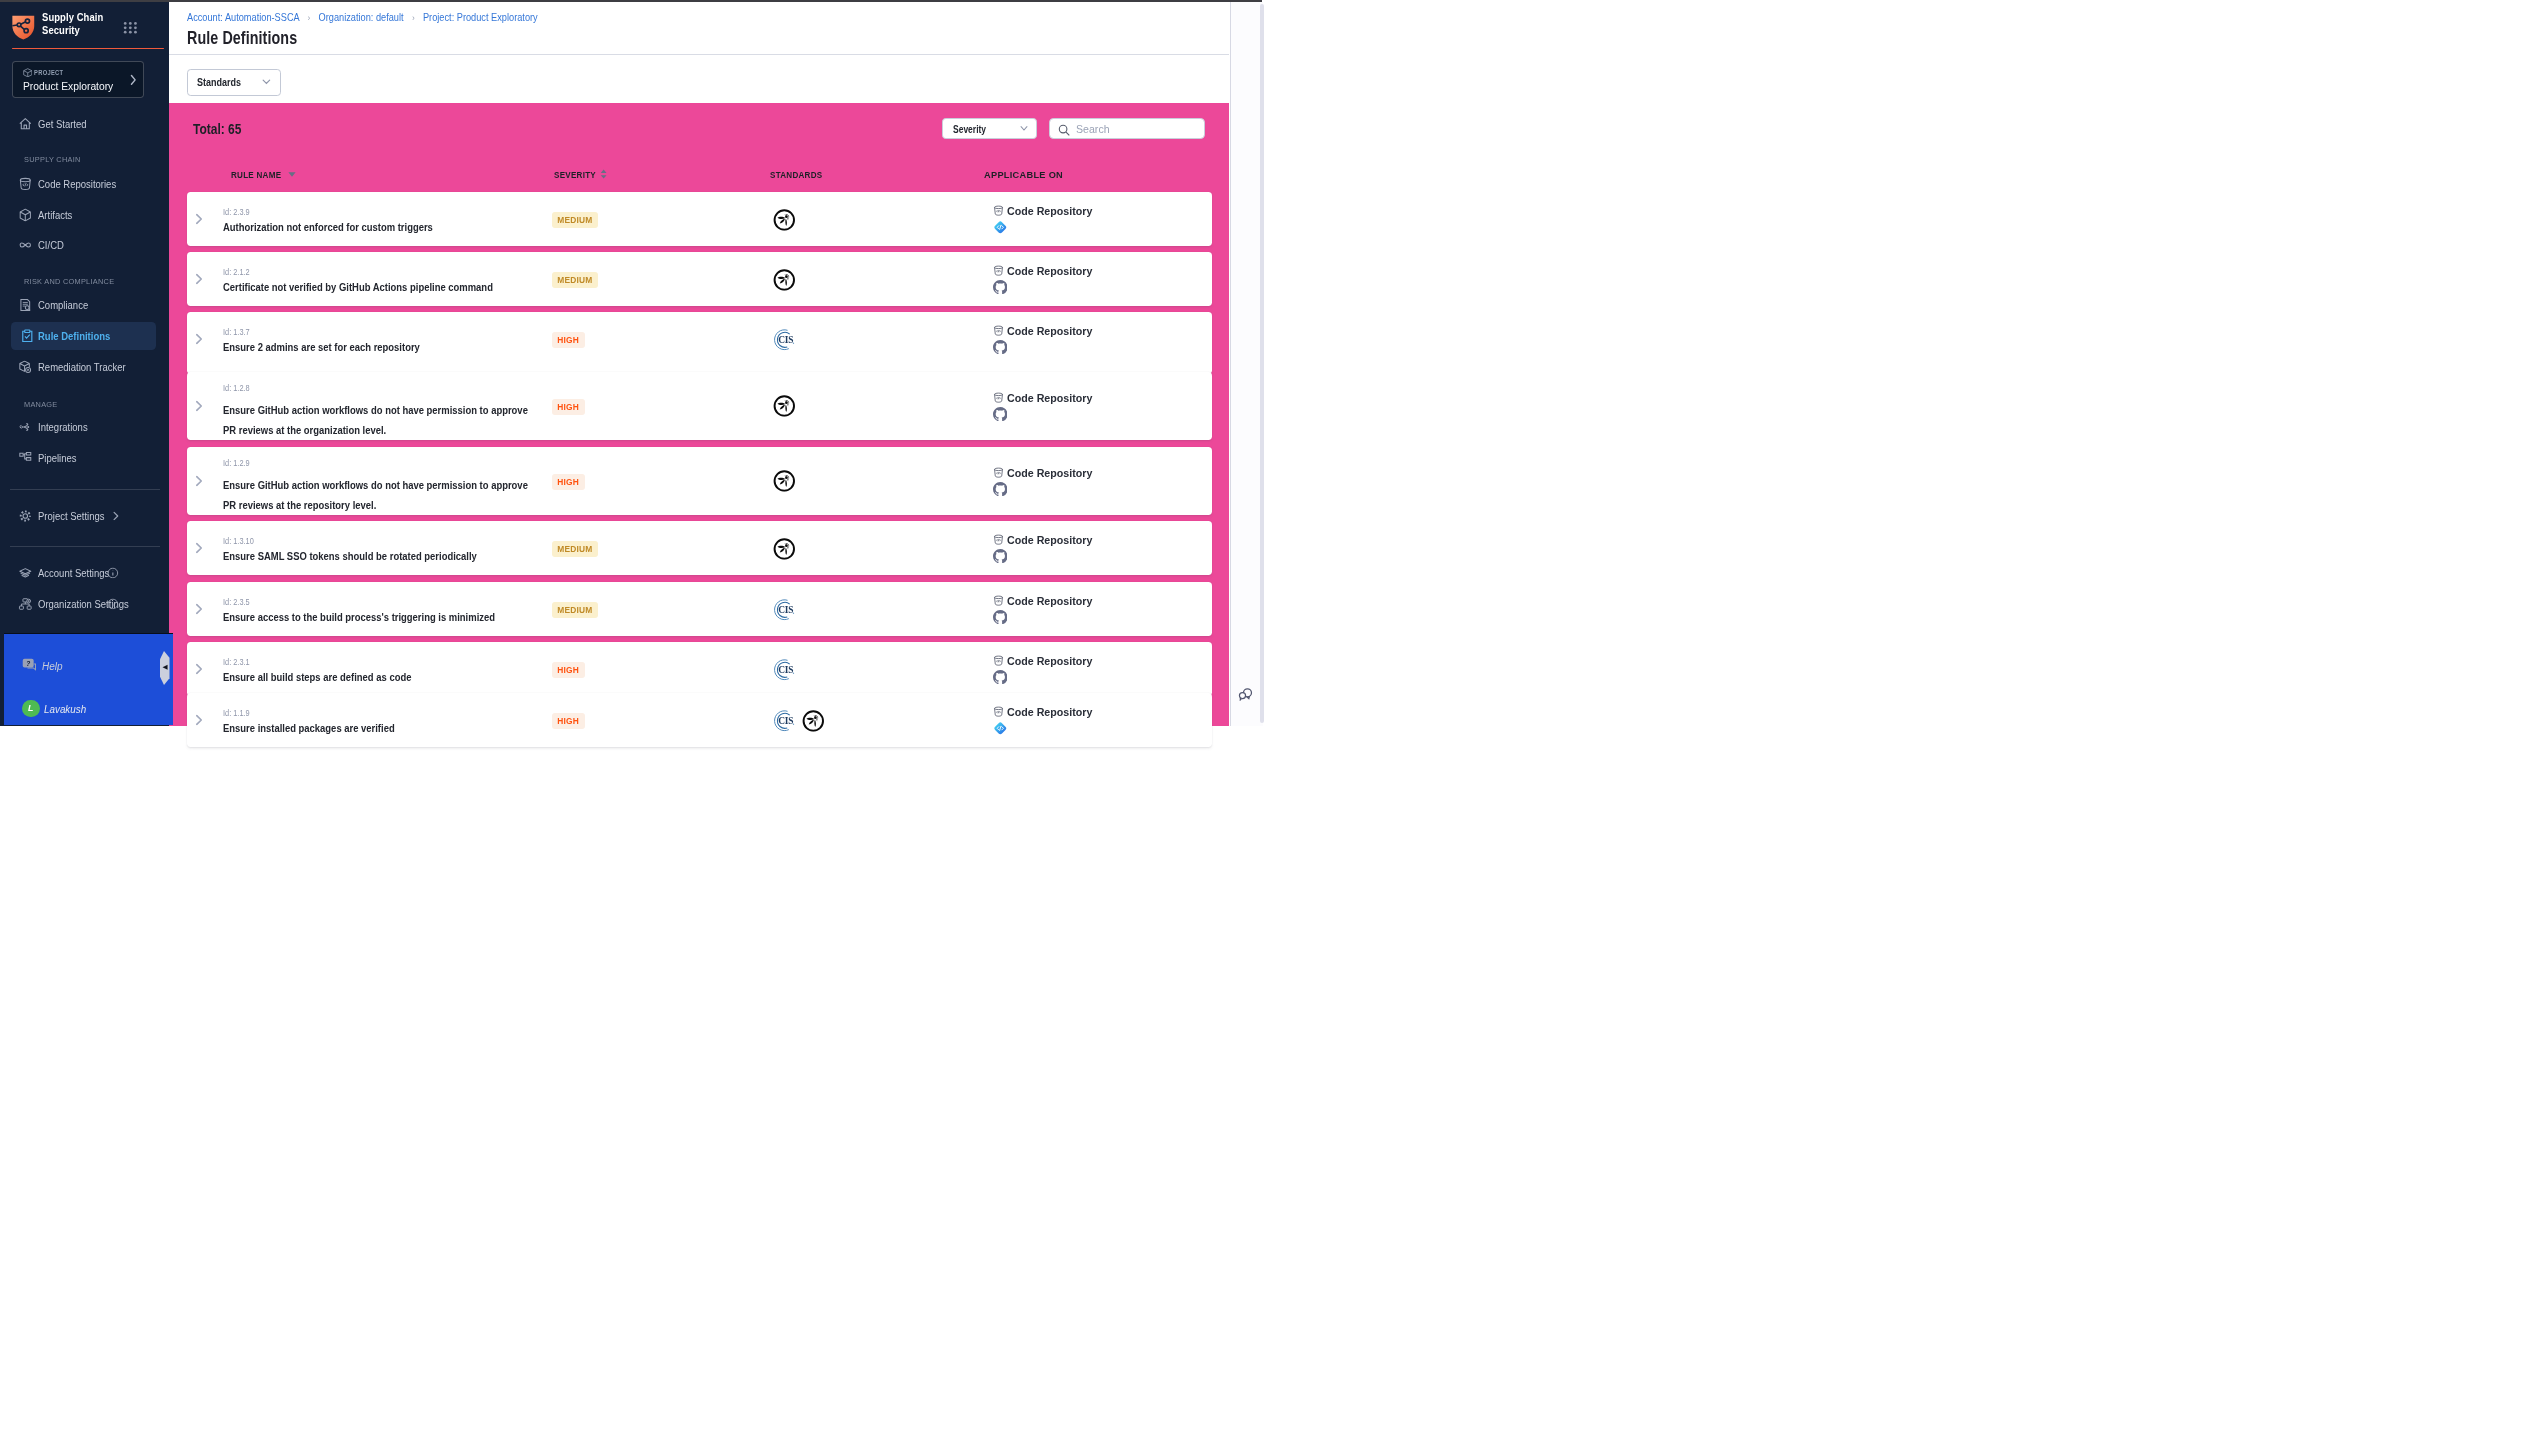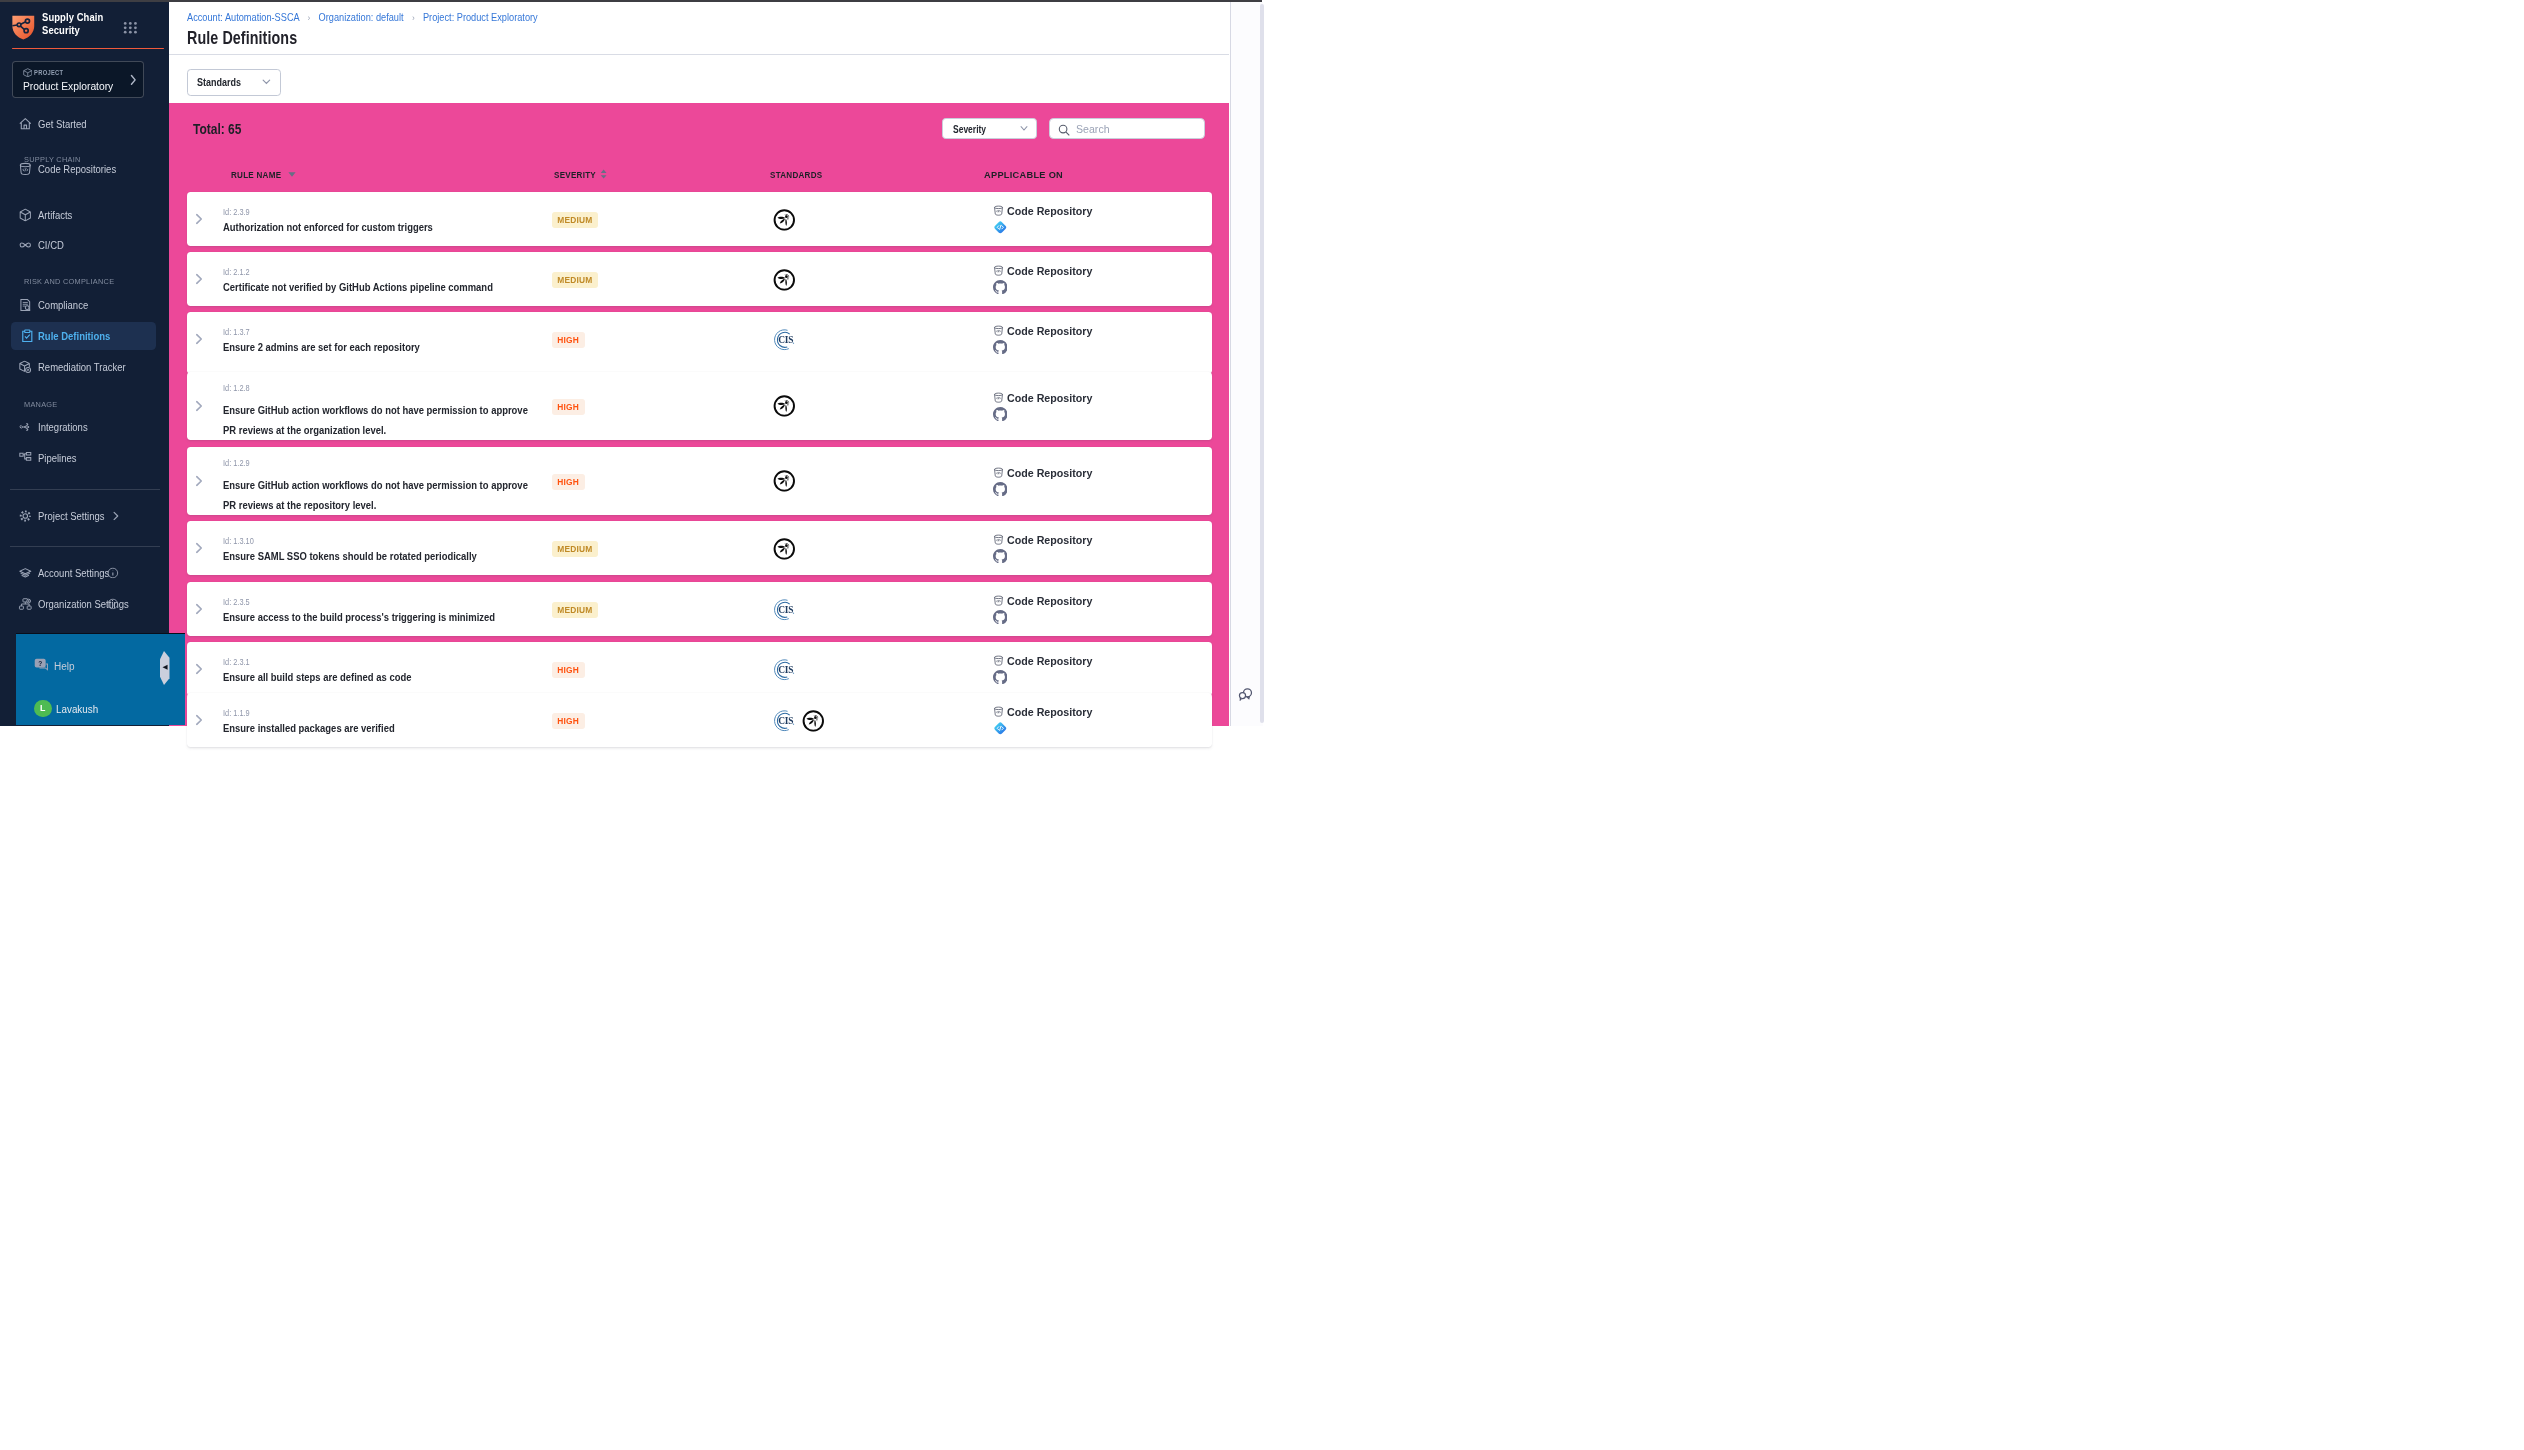--- a/index.html
+++ b/index.html
@@ -25,21 +25,21 @@
 .nav-item .nicon { position:absolute; left:18px; top:50%; transform:translateY(-50%); width:14.6px; height:14.6px; }
 .nav-item .nlabel { position:absolute; left:38px; top:50%; transform:translateY(-50%) scaleX(0.95); transform-origin:0 50%; white-space:nowrap; }
 .nav-sec { position:absolute; left:24px; color:#828c9f; font-size:8px; letter-spacing:0.3px; white-space:nowrap; transform:scaleX(0.92); transform-origin:0 0; }
 .nav-sel { background:#1d3050; border-radius:4.4px; left:11.3px; width:145px; }
 .nav-sel .nicon { left:8.8px; }
 .nav-sel .nlabel { left:27px; color:#4eb0ee; font-weight:bold; }
 .nav-div { position:absolute; left:9.5px; width:150px; height:0.7px; background:rgba(255,255,255,0.14); }
 .info-i { position:absolute; right:17.5px; top:50%; transform:translateY(-50%); }
 .chev-r { position:absolute; right:17.5px; top:50%; transform:translateY(-50%); }
 
-.side-footer { position:absolute; left:16px; top:631px; width:169px; height:92px; background:#0369a1; border-top:1.5px solid #080e1b; }
+.side-footer { position:absolute; left:4px; top:631px; width:169px; height:92px; background:#1d4ed8; border-top:1.5px solid #080e1b;font-style:italic; }
 .avatar { position:absolute; left:18px; top:66px; width:17.5px; height:17.5px; border-radius:50%; background:#4ebb52; color:#fff; font-size:8.8px; font-weight:bold; text-align:center; line-height:17.5px; }
 .uname { position:absolute; left:40px; top:69px; color:#e6e9ef; font-size:10.6px; transform:scaleX(0.93); transform-origin:0 0; }
 .help-label { position:absolute; left:38px; top:27px; color:#c6ccd9; font-size:10px; }
 .help-icon { position:absolute; left:17.5px; top:24.5px; }
 .collapse-tab { position:absolute; left:160px; top:651px; width:9.5px; height:34px; background:#cbcfdd; clip-path:polygon(42% 0, 100% 20%, 100% 80%, 42% 100%, 0 76%, 0 24%); z-index:30; }
 .collapse-tab .arr { position:absolute; left:2.6px; top:12px; color:#10141f; font-size:6.6px; }
 
 
 .main { position:absolute; left:169px; top:1.8px; width:1060px; height:724px; background:#fff; }
 .crumbs { position:absolute; left:18px; top:9.5px; font-size:10.6px; color:#3577d8; white-space:nowrap; transform:scaleX(0.87); transform-origin:0 0; }
@@ -142,21 +142,21 @@
   </div>
 
   <div class="nav">
     <div class="nav-item" style="top:108px">
       <svg class="nicon" viewBox="0 0 20 20" fill="none" stroke="#9aa3b5" stroke-width="1.5" stroke-linejoin="round">
           <path d="M2.5 9.5 L10 2.5 L17.5 9.5 M4.5 8 V16.5 H15.5 V8 M8.3 16.5 V11.5 H11.7 V16.5"></path>
         </svg>
       <div class="nlabel">Get Started</div>
     </div>
     <div class="nav-sec" style="top:153px">SUPPLY CHAIN</div>
-    <div class="nav-item" style="top:153px">
+    <div class="nav-item" style="top:168px">
       <svg class="nicon" viewBox="0 0 20 20" fill="none" stroke="#9aa3b5" stroke-width="1.4">
         <path d="M3.2 4.6 C3.2 3.3 6.2 2.3 10 2.3 C13.8 2.3 16.8 3.3 16.8 4.6 C16.8 5.9 13.8 6.9 10 6.9 C6.2 6.9 3.2 5.9 3.2 4.6 Z"></path>
         <path d="M3.2 4.6 L4.3 15.2 C4.4 16.5 6.9 17.6 10 17.6 C13.1 17.6 15.6 16.5 15.7 15.2 L16.8 4.6"></path>
         <path d="M8.2 9.5 L6.6 11.2 L8.2 12.9 M11.8 9.5 L13.4 11.2 L11.8 12.9 M10.6 9.2 L9.4 13.2" stroke-width="1.2"></path>
       </svg>
       <div class="nlabel">Code Repositories</div>
     </div>
     <div class="nav-item" style="top:199px">
       <svg class="nicon" viewBox="0 0 20 20" fill="none" stroke="#9aa3b5" stroke-width="1.4" stroke-linejoin="round">
           <path d="M10 2 L17 5.8 V14.2 L10 18 L3 14.2 V5.8 Z M3 5.8 L10 9.6 L17 5.8 M10 9.6 V18"></path>

